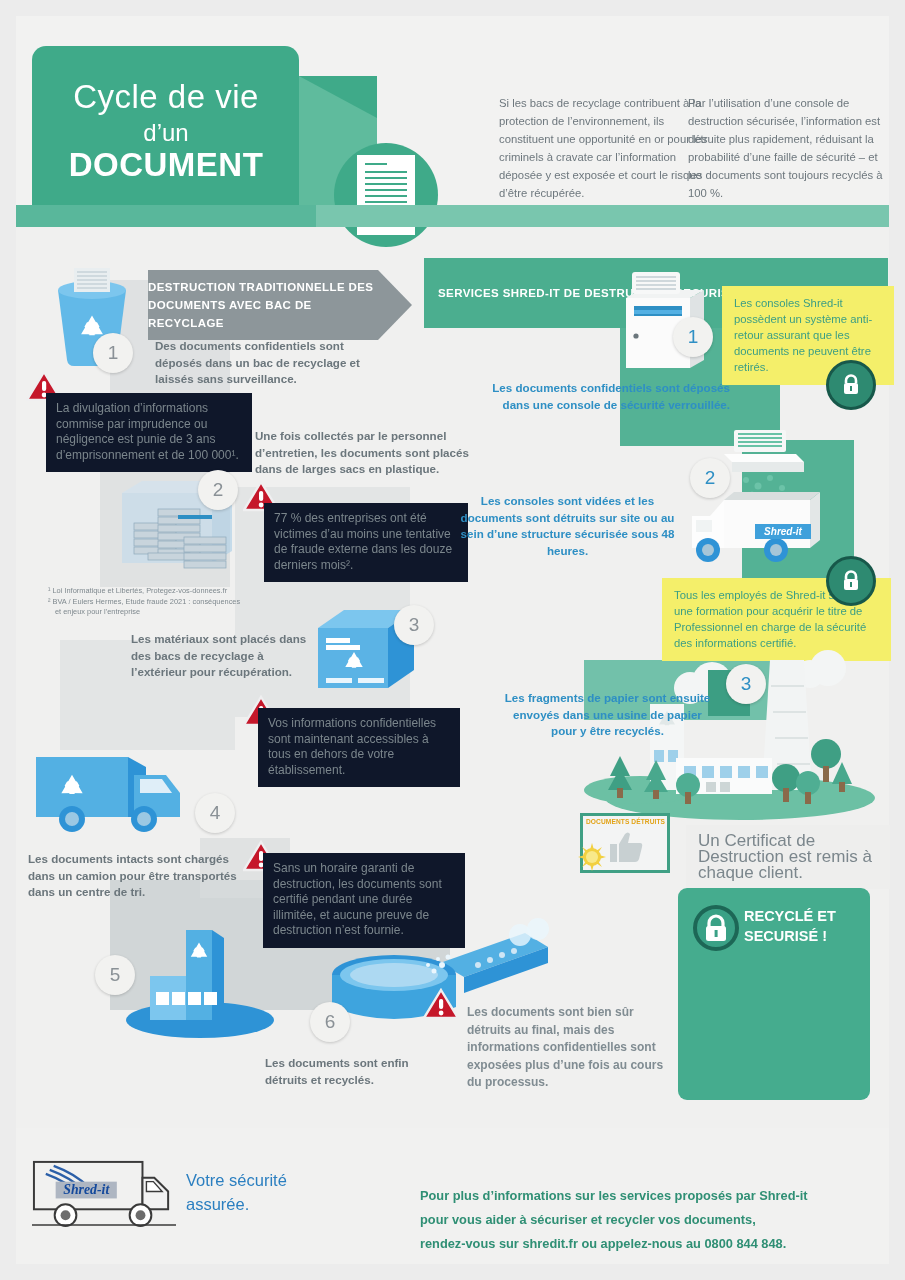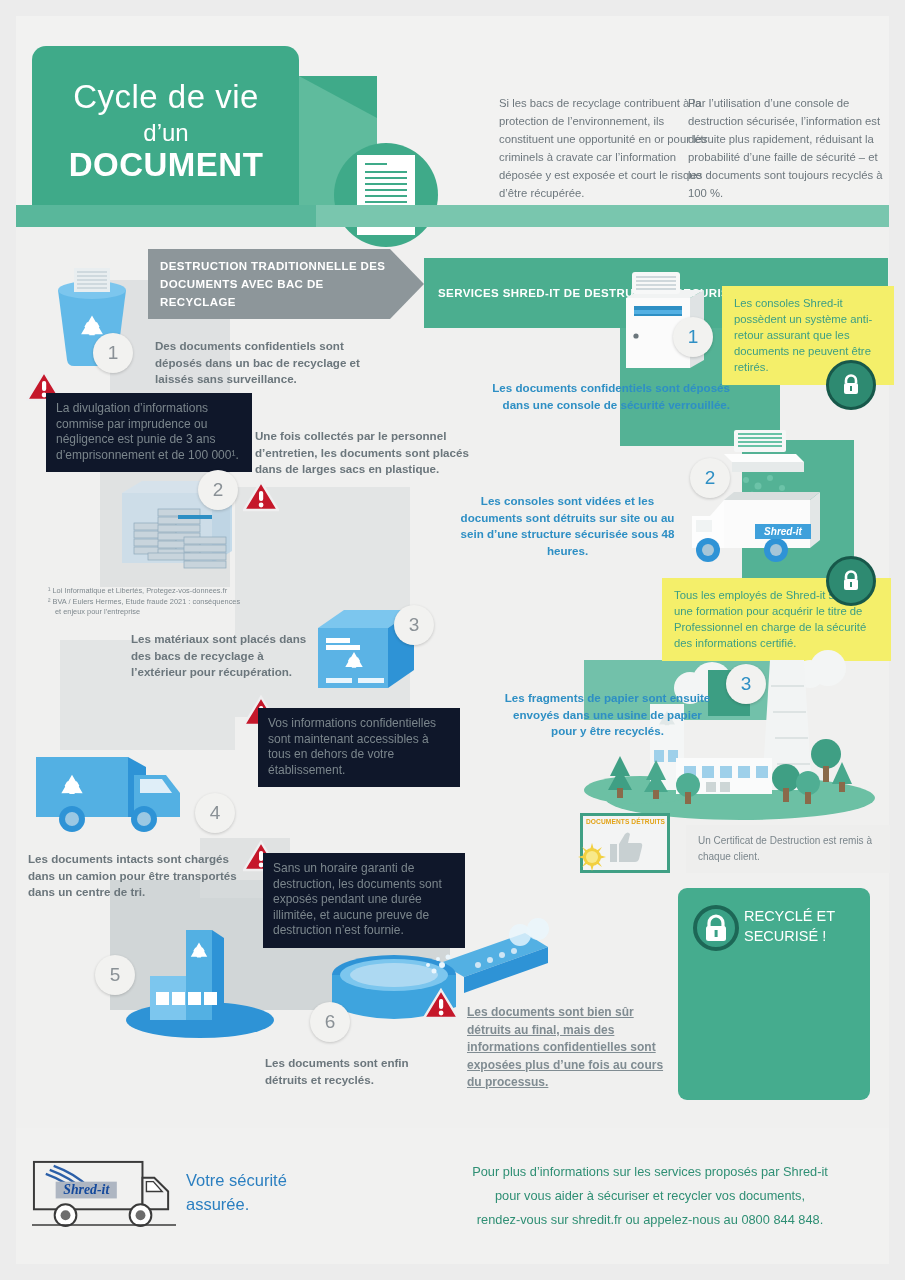--- a/index.html
+++ b/index.html
@@ -33,57 +33,57 @@
 
   
   .bg{position:absolute;background:#d9dcdd;}
   .bg2{position:absolute;background:#c9cfd1;}
   .greenblock{position:absolute;background:#4bae8f;}
   .greenblock-l{position:absolute;background:#5cb99e;}
 
   
   .sechdr{position:absolute;height:70px;display:flex;align-items:center;}
   .sechdr span{font-size:11.5px;font-weight:bold;color:#fff;letter-spacing:.4px;line-height:18px;}
-  .sechdr.left{left:148px;top:249px;width:230px;background:#8d969a;padding-left:12px;}
+  .sechdr.left{left:148px;top:270px;width:230px;background:#8d969a;}
   .sechdr.left .arrow{position:absolute;right:-34px;top:0;width:0;height:0;border-top:35px solid transparent;border-bottom:35px solid transparent;border-left:34px solid #8d969a;}
   .sechdr.right{left:424px;top:258px;width:450px;background:#4bae8f;padding-left:14px;}
 
   
   .step-txt{position:absolute;font-size:11.6px;line-height:16.5px;font-weight:bold;}
   .step-txt.gray{color:#6b767c;}
   .step-txt.blue{color:#2e8fc4;}
   .warn-box{position:absolute;background:#0f172a;padding:8px 10px 9px 10px;font-size:12px;line-height:15.5px;color:#7b868c;}
-  .warn-box.nobg{background:transparent;text-decoration:underline;}
+  .warn-box.nobg{background:transparent;}
   .yellow-box{position:absolute;background:#f4ef6a;padding:9px 12px 10px 12px;font-size:11.3px;line-height:16px;color:#3c9e84;}
-  .white-note{position:absolute;background:#eeeeed;padding:8px 12px;font-size:10px;line-height:16px;color:#7b868c;}
+  .white-note{position:absolute;background:#eeeeed;padding:8px 12px;font-size:17px;line-height:16px;color:#7b868c;}
   .warnicon{position:absolute;width:34px;height:30px;}
   .warnicon svg{display:block;}
 
   
   .numc{position:absolute;width:40px;height:40px;border-radius:50%;background:#f2f2f0;
         display:flex;align-items:center;justify-content:center;font-size:19px;color:#8a9196;
         box-shadow:0 1px 3px rgba(0,0,0,.18);}
   .numc.blue{color:#2e8fc4;}
 
   
   .lockb{position:absolute;width:44px;height:44px;border-radius:50%;background:#2e8a71;border:3px solid #17584a;
          display:flex;align-items:center;justify-content:center;}
 
   .footnotes{position:absolute;left:48px;top:586px;font-size:7.4px;line-height:10.5px;color:#7e888e;}
 
   
   .recpanel{position:absolute;left:678px;top:888px;width:192px;height:212px;background:#45ac8e;border-radius:9px;}
-  .recpanel .ttl{position:absolute;left:66px;top:18px;font-size:14.5px;line-height:20px;font-weight:normal;color:#fff;}
+  .recpanel .ttl{position:absolute;left:66px;top:18px;font-size:14.5px;line-height:20px;font-weight:bold;color:#fff;}
   .recpanel .bdy{position:absolute;left:14px;top:70px;width:172px;font-size:13px;line-height:19px;color:#fff;}
   .recpanel .lock{position:absolute;left:14px;top:16px;}
 
   
   .footer{position:absolute;left:16px;top:1128px;width:873px;height:136px;background:#f1f1f0;}
   .ftxt{position:absolute;left:186px;top:1168px;width:160px;font-size:16.5px;line-height:24px;color:#2b7fc0;font-weight:300;}
-  .fcta{position:absolute;left:420px;top:1160px;width:460px;font-size:12.8px;line-height:24px;color:#2f8f74;font-weight:normal;text-align:center;}
+  .fcta{position:absolute;left:420px;top:1184px;width:460px;font-size:12.8px;line-height:24px;color:#2f8f74;font-weight:bold;}
   .ftruck{position:absolute;left:30px;top:1156px;width:148px;height:75px;}
   .logo-badge{position:absolute;background:#9fa8b4;color:#fff;font-style:italic;font-weight:bold;
               font-size:12px;display:flex;align-items:center;justify-content:center;}
 </style>
 </head>
 <body>
 
 <div class="page">
  <div class="paper"></div>
 
@@ -189,20 +189,21 @@
  </svg>
  <div class="numc" style="left:198px;top:470px;">2</div>
 
  <div class="warnicon" style="left:243px;top:480px;">
    <svg width="36" height="32" viewBox="0 0 36 32">
         <path d="M18 2 L35 30 L1 30 Z" fill="#c5172a" stroke="#efeff0" stroke-width="2.4"></path>
         <rect x="16" y="11" width="4.2" height="10" rx="2" fill="#fff"></rect>
         <circle cx="18.1" cy="25" r="2.4" fill="#fff"></circle>
       </svg>
  </div>
+ <div class="warn-box" style="left:264px;top:503px;width:184px;">77 % des entreprises ont été victimes d’au moins une tentative de fraude externe dans les douze derniers mois².</div>
 
  <div class="footnotes">
    <div>¹ Loi Informatique et Libertés, Protegez-vos-donnees.fr</div>
    <div>² BVA / Eulers Hermes, Etude fraude 2021 : conséquences</div>
    <div style="padding-left:7px;">   et enjeux pour l’entreprise</div>
  </div>
 
  <svg style="position:absolute;left:310px;top:600px;" width="120" height="100">
    <path d="M8 28 L78 28 L78 88 L8 88 Z" fill="#5bb3e5"></path>
    <path d="M8 28 L34 10 L104 10 L78 28 Z" fill="#7cc6ee"></path>
@@ -247,21 +248,21 @@
  <div class="numc" style="left:195px;top:793px;">4</div>
  <div class="step-txt gray" style="left:28px;top:851px;width:210px;">Les documents intacts sont chargés dans un camion pour être transportés dans un centre de tri.</div>
 
  <div class="warnicon" style="left:243px;top:840px;">
    <svg width="36" height="32" viewBox="0 0 36 32">
         <path d="M18 2 L35 30 L1 30 Z" fill="#c5172a" stroke="#efeff0" stroke-width="2.4"></path>
         <rect x="16" y="11" width="4.2" height="10" rx="2" fill="#fff"></rect>
         <circle cx="18.1" cy="25" r="2.4" fill="#fff"></circle>
       </svg>
  </div>
- <div class="warn-box" style="left:263px;top:853px;width:182px;">Sans un horaire garanti de destruction, les documents sont exposés pendant une durée illimitée, et aucune preuve de destruction n’est fournie.</div>
+ <div class="warn-box" style="left:263px;top:853px;width:182px;">Sans un horaire garanti de destruction, les documents sont certifié pendant une durée illimitée, et aucune preuve de destruction n’est fournie.</div>
 
  <svg style="position:absolute;left:120px;top:920px;" width="160" height="120">
    <ellipse cx="80" cy="100" rx="74" ry="18" fill="#2e93d6"></ellipse>
    <path d="M66 10 L92 10 L92 100 L66 100 Z" fill="#53b0e3"></path>
    <path d="M92 10 L104 18 L104 100 L92 100 Z" fill="#2e93d6"></path>
    <path d="M30 56 L66 56 L66 100 L30 100 Z" fill="#7cc6ee"></path>
    <rect x="36" y="72" width="13" height="13" fill="#fff"></rect>
       <rect x="52" y="72" width="13" height="13" fill="#fff"></rect>
    <rect x="68" y="72" width="13" height="13" fill="#fff"></rect>
       <rect x="84" y="72" width="13" height="13" fill="#fff"></rect>

